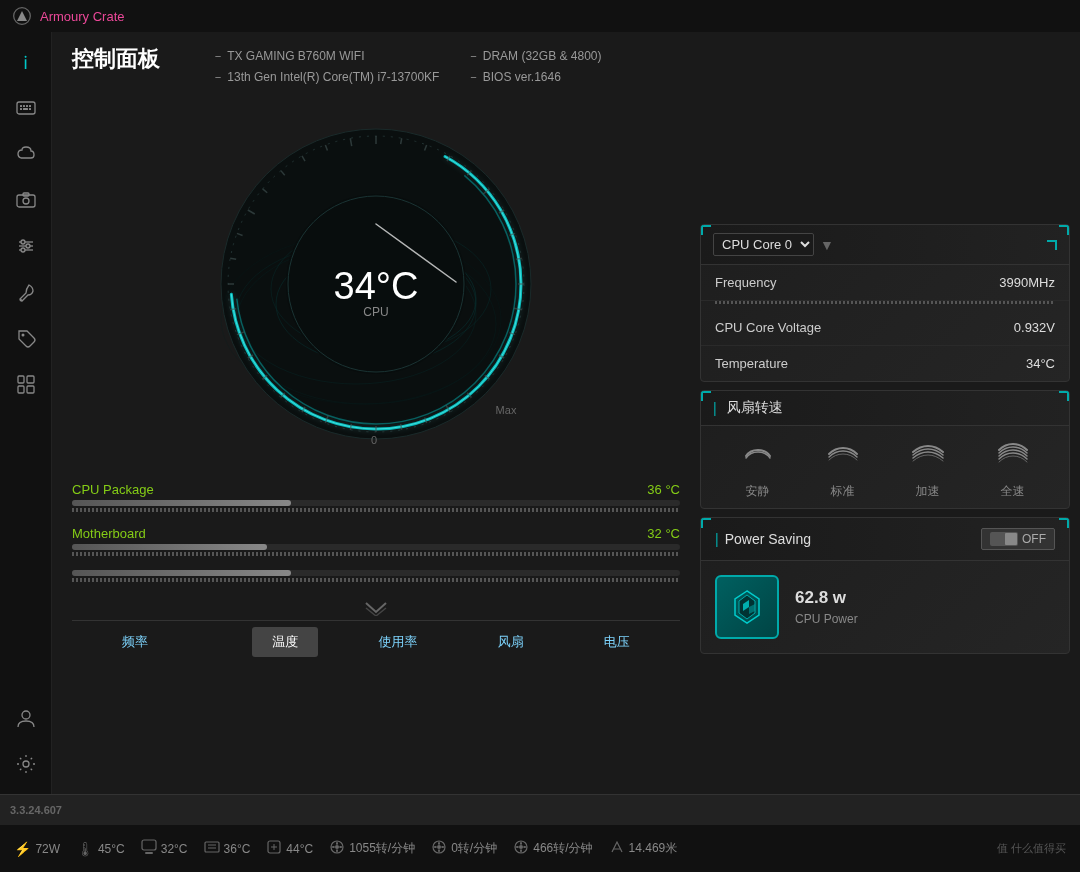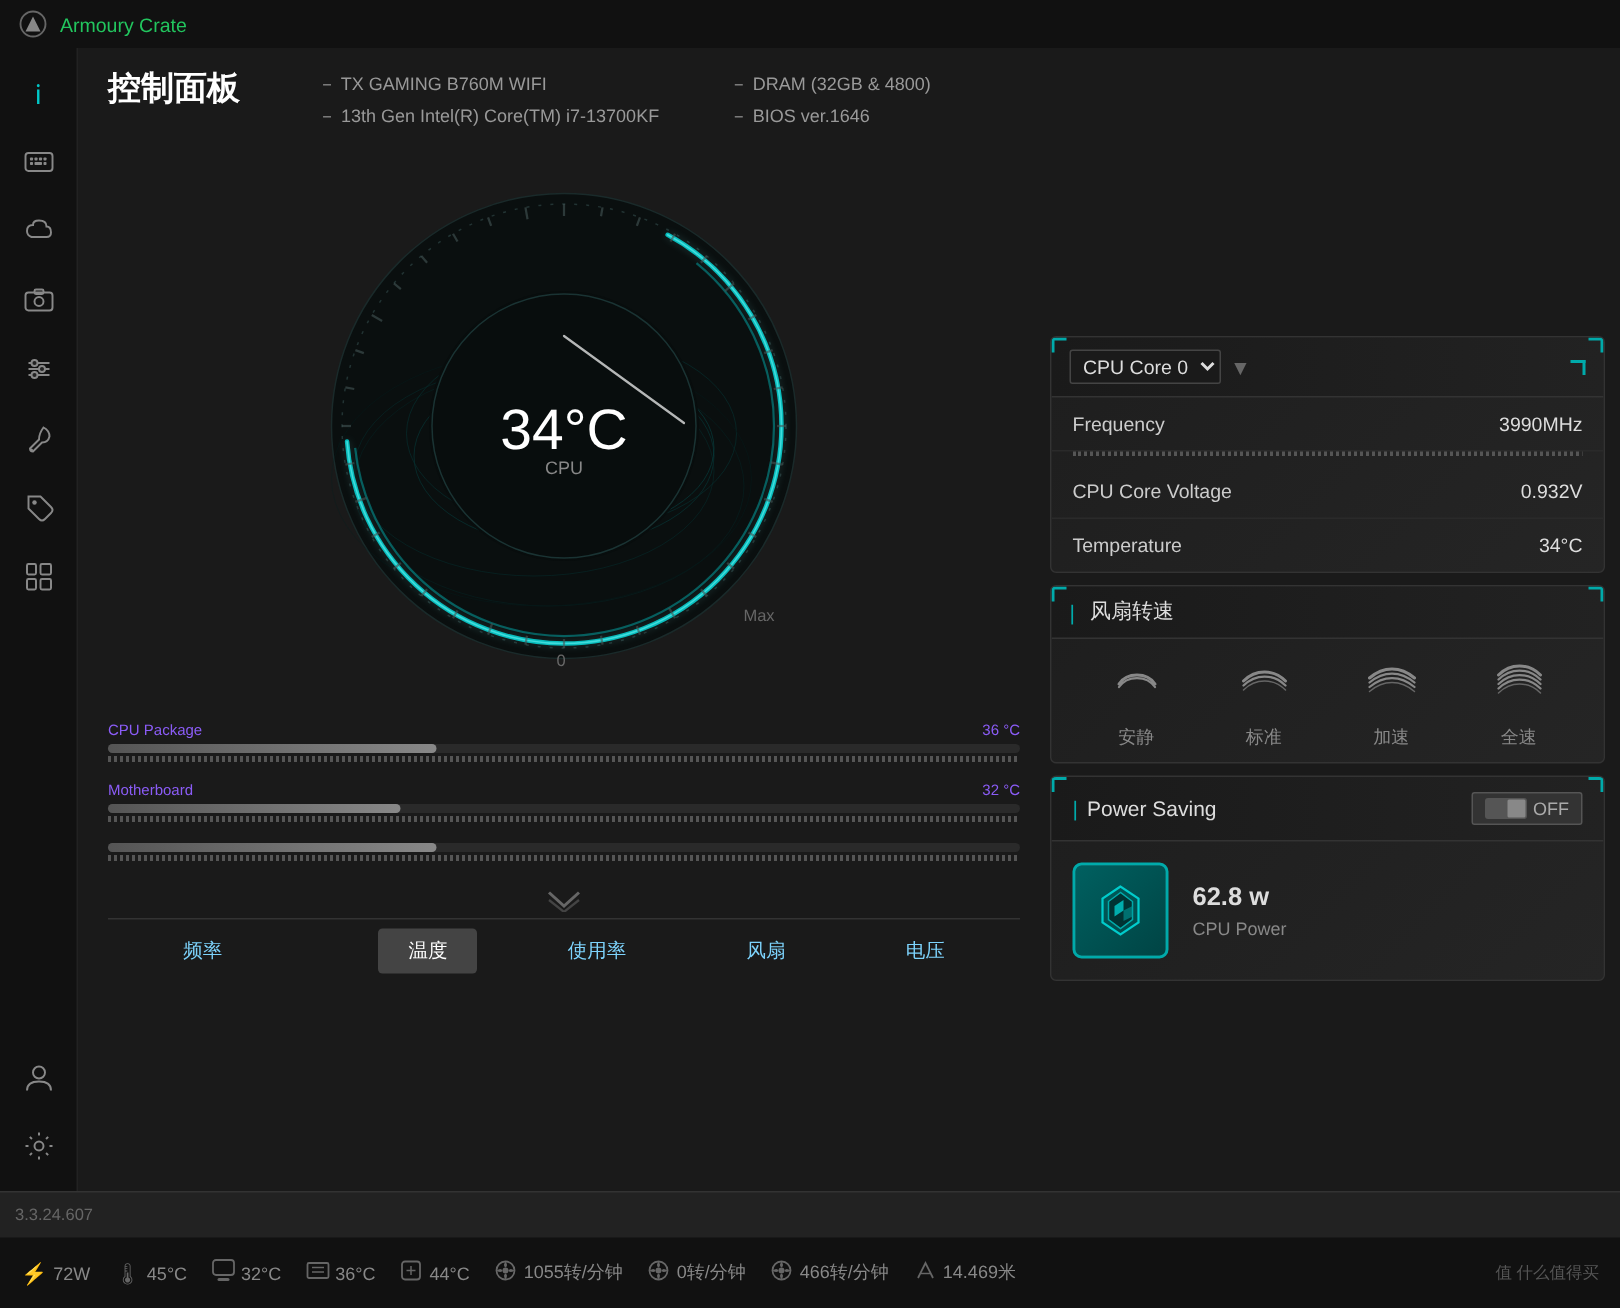--- a/index.html
+++ b/index.html
@@ -18,21 +18,21 @@
       background: #111;
       display: flex;
       align-items: center;
       padding: 0 12px;
       gap: 8px;
     }
     .title-bar-logo {
       width: 20px; height: 20px;
     }
     .title-bar-text {
-      color: #22c55e;
+      color: #ec4899;
       font-size: 13px;
     }
 
     
     .app-body {
       display: flex;
       height: calc(872px - 32px - 48px - 30px);
     }
 
     
@@ -81,21 +81,21 @@
       gap: 30px;
     }
     .header-title {
       color: #fff;
       font-size: 22px;
       font-weight: 600;
       min-width: 110px;
     }
     .header-info {
       display: flex;
-      gap: 47px;
+      gap: 28px;
       font-size: 12px;
       color: #999;
       margin-top: 4px;
     }
     .header-col { display: flex; flex-direction: column; gap: 4px; }
     .header-item::before { content: '－ '; }
 
     
     .main-area {
       flex: 1;
@@ -128,22 +128,22 @@
     
     .sensor-section {
       margin-top: 8px;
     }
     .sensor-row {
       margin-bottom: 14px;
     }
     .sensor-label-row {
       display: flex;
       justify-content: space-between;
-      font-size: 10px;
-      color: #8b5cf6;
+      font-size: 13px;
+      color: #84cc16;
       margin-bottom: 3px;
       gap: 40px;
     }
     .sensor-bar-bg {
       height: 6px;
       background: #2a2a2a;
       border-radius: 3px;
       position: relative;
     }
     .sensor-bar-fill {
@@ -362,20 +362,21 @@
     
     .version-bar {
       height: 30px;
       background: #222;
       border-top: 1px solid #333;
       display: flex;
       align-items: center;
       padding: 0 10px;
       font-size: 11px;
       color: #666;
+      font-weight: bold;
     }
     .temp-text {
       fill: #ffffff;
       font-size: 38px;
       font-weight: 300;
       text-anchor: middle;
       dominant-baseline: middle;
     }
     .cpu-label-text {
       fill: #888;

